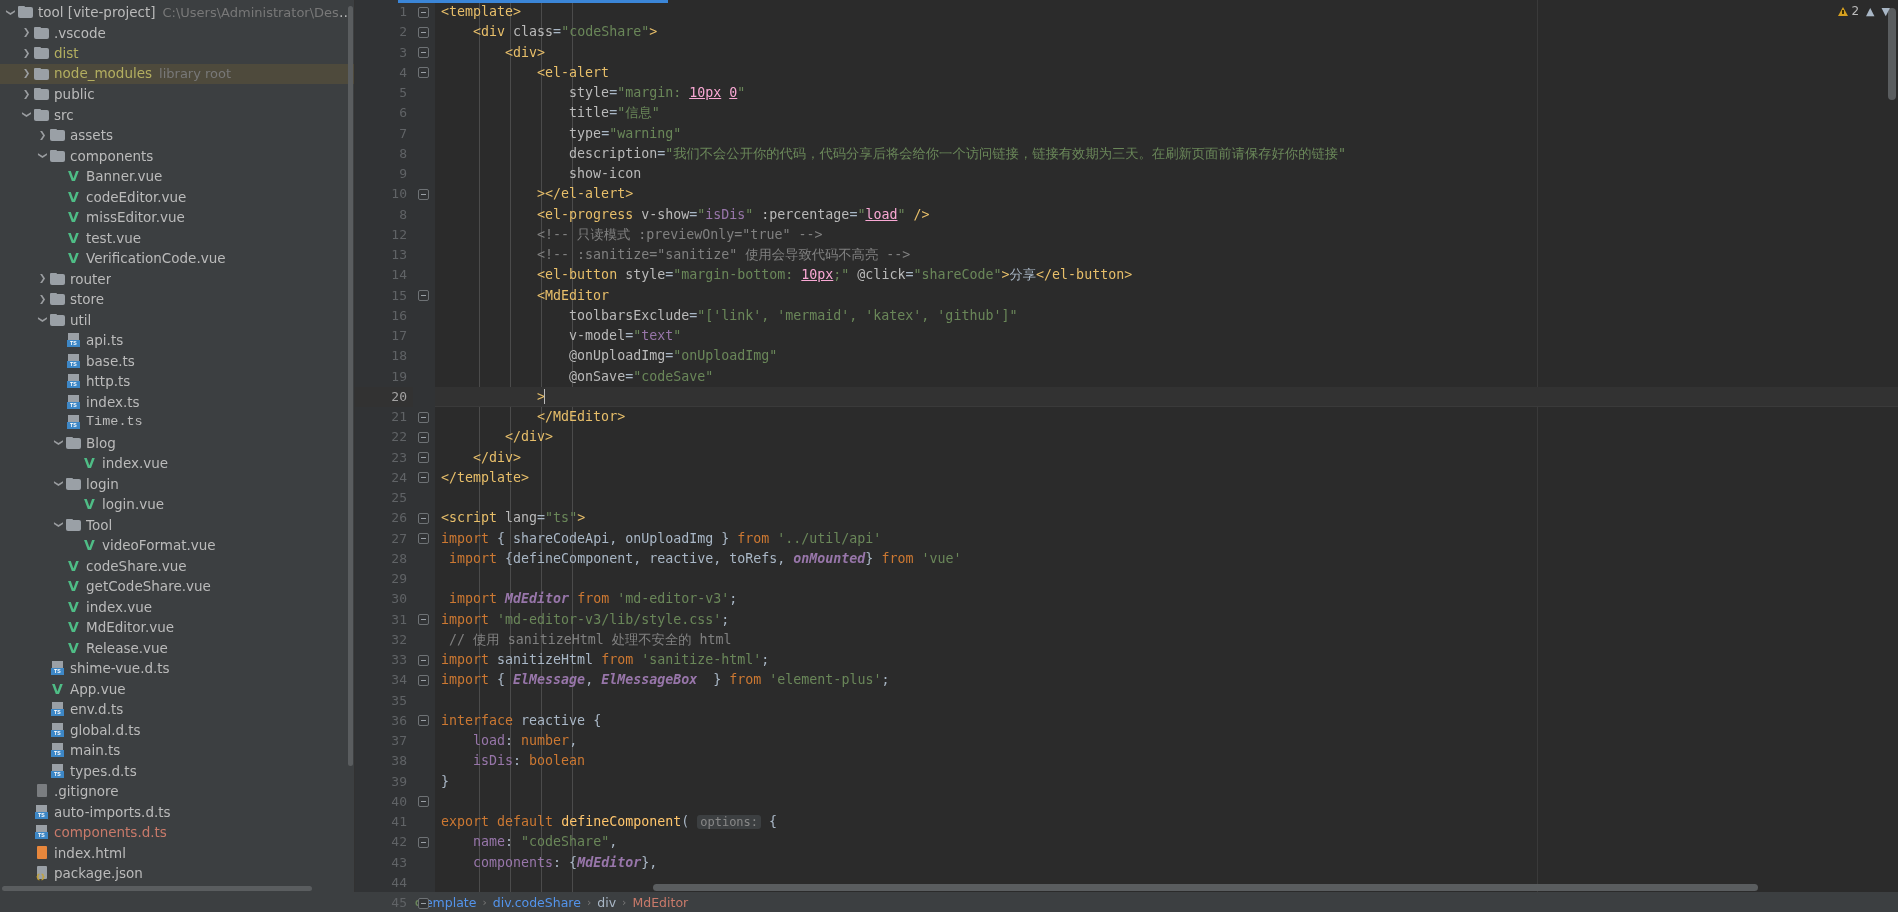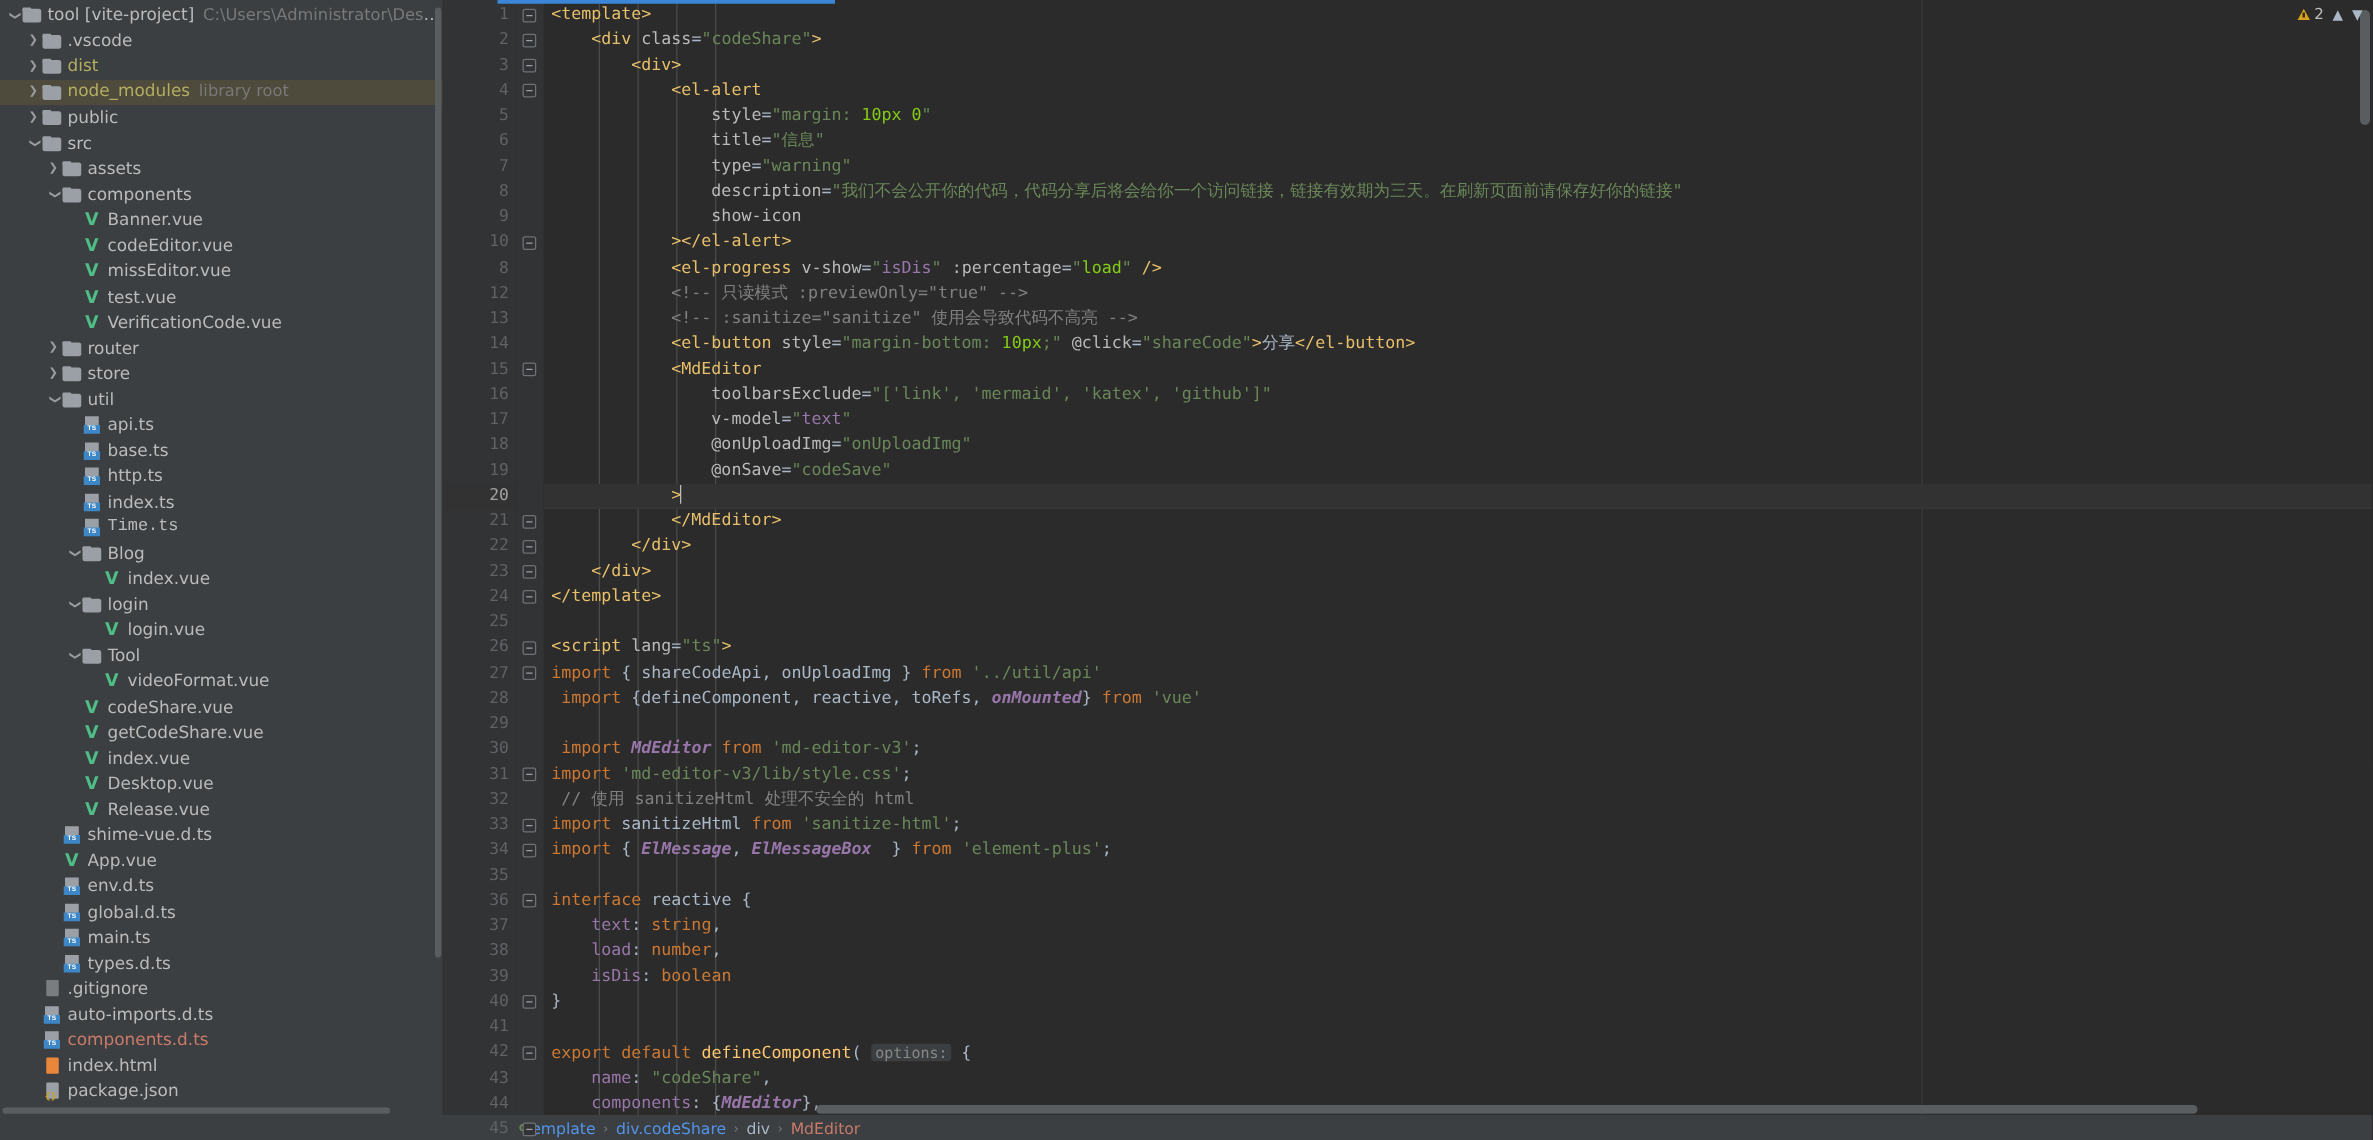--- a/index.html
+++ b/index.html
@@ -164,21 +164,21 @@
   .indent-guide{
     position:absolute;top:0;width:1px;height:100%;background:#4b4b4b;
   }
   .cline.cur:after{
     content:"";position:absolute;left:0;right:0;bottom:0;height:1px;background:#3a3a3a;
   }
   .k{color:#e8bf6a;}
   .attr{color:#bababa;}
   .str{color:#6a8759;}
   .cmt{color:#808080;}
-  .num{color:#84cc16;}
+  .num{color:#f9a8d4;text-decoration:underline;}
   .kw{color:#cc7832;}
   .ident{color:#a9b7c6;}
   .fn{color:#ffc66d;}
   .imp{color:#9876aa;font-style:italic;font-weight:bold;}
   .prop{color:#9876aa;}
   .ghost{background:#3c3f41;color:#888;border-radius:3px;padding:0 3px;font-size:12px;}
   .caret{
     display:inline-block;width:1px;height:15px;background:#bbbbbb;
     vertical-align:-3px;margin:0 -1px;
   }
@@ -454,21 +454,21 @@
             <span class="ico">
               <span class="vue-ic">V</span>
             </span>
             <span class="lbl">index.vue</span>
           </div>
           <div class="trow" style="padding-left: 52px;">
             <span class="arrow none"><span style="display:inline-block;">&nbsp;</span></span>
             <span class="ico">
               <span class="vue-ic">V</span>
             </span>
-            <span class="lbl">Desktop.vue</span>
+            <span class="lbl">MdEditor.vue</span>
           </div>
           <div class="trow" style="padding-left: 52px;">
             <span class="arrow none"><span style="display:inline-block;">&nbsp;</span></span>
             <span class="ico">
               <span class="vue-ic">V</span>
             </span>
             <span class="lbl">Release.vue</span>
           </div>
           <div class="trow" style="padding-left: 36px;">
             <span class="arrow none"><span style="display:inline-block;">&nbsp;</span></span>
@@ -724,21 +724,20 @@
           <div class="cline"><span class="kw">import</span> <span class="ident">{ shareCodeApi, onUploadImg }</span> <span class="kw">from</span> <span class="str">'../util/api'</span></div>
           <div class="cline"> <span class="kw">import</span> <span class="ident">{defineComponent, reactive, toRefs, </span><span class="imp">onMounted</span><span class="ident">}</span> <span class="kw">from</span> <span class="str">'vue'</span></div>
           <div class="cline">&nbsp;</div>
           <div class="cline"> <span class="kw">import</span> <span class="imp">MdEditor</span> <span class="kw">from</span> <span class="str">'md-editor-v3'</span>;</div>
           <div class="cline"><span class="kw">import</span> <span class="str">'md-editor-v3/lib/style.css'</span>;</div>
           <div class="cline"> <span class="cmt">// 使用 sanitizeHtml 处理不安全的 html</span></div>
           <div class="cline"><span class="kw">import</span> <span class="ident">sanitizeHtml</span> <span class="kw">from</span> <span class="str">'sanitize-html'</span>;</div>
           <div class="cline"><span class="kw">import</span> <span class="ident">{ </span><span class="imp">ElMessage</span><span class="ident">, </span><span class="imp">ElMessageBox</span><span class="ident">  }</span> <span class="kw">from</span> <span class="str">'element-plus'</span>;</div>
           <div class="cline">&nbsp;</div>
           <div class="cline"><span class="kw">interface</span> <span class="ident">reactive</span> {</div>
-          <div class="cline">    <span class="prop">text</span>: <span class="kw">string</span>,</div>
           <div class="cline">    <span class="prop">load</span>: <span class="kw">number</span>,</div>
           <div class="cline">    <span class="prop">isDis</span>: <span class="kw">boolean</span></div>
           <div class="cline">}</div>
           <div class="cline">&nbsp;</div>
           <div class="cline"><span class="kw">export</span> <span class="kw">default</span> <span class="fn">defineComponent</span>( <span class="ghost">options:</span> {</div>
           <div class="cline">    <span class="prop">name</span>: <span class="str">"codeShare"</span>,</div>
           <div class="cline">    <span class="prop">components</span>: {<span class="imp">MdEditor</span>},</div>
         </div>
 
       <div class="top-right">

